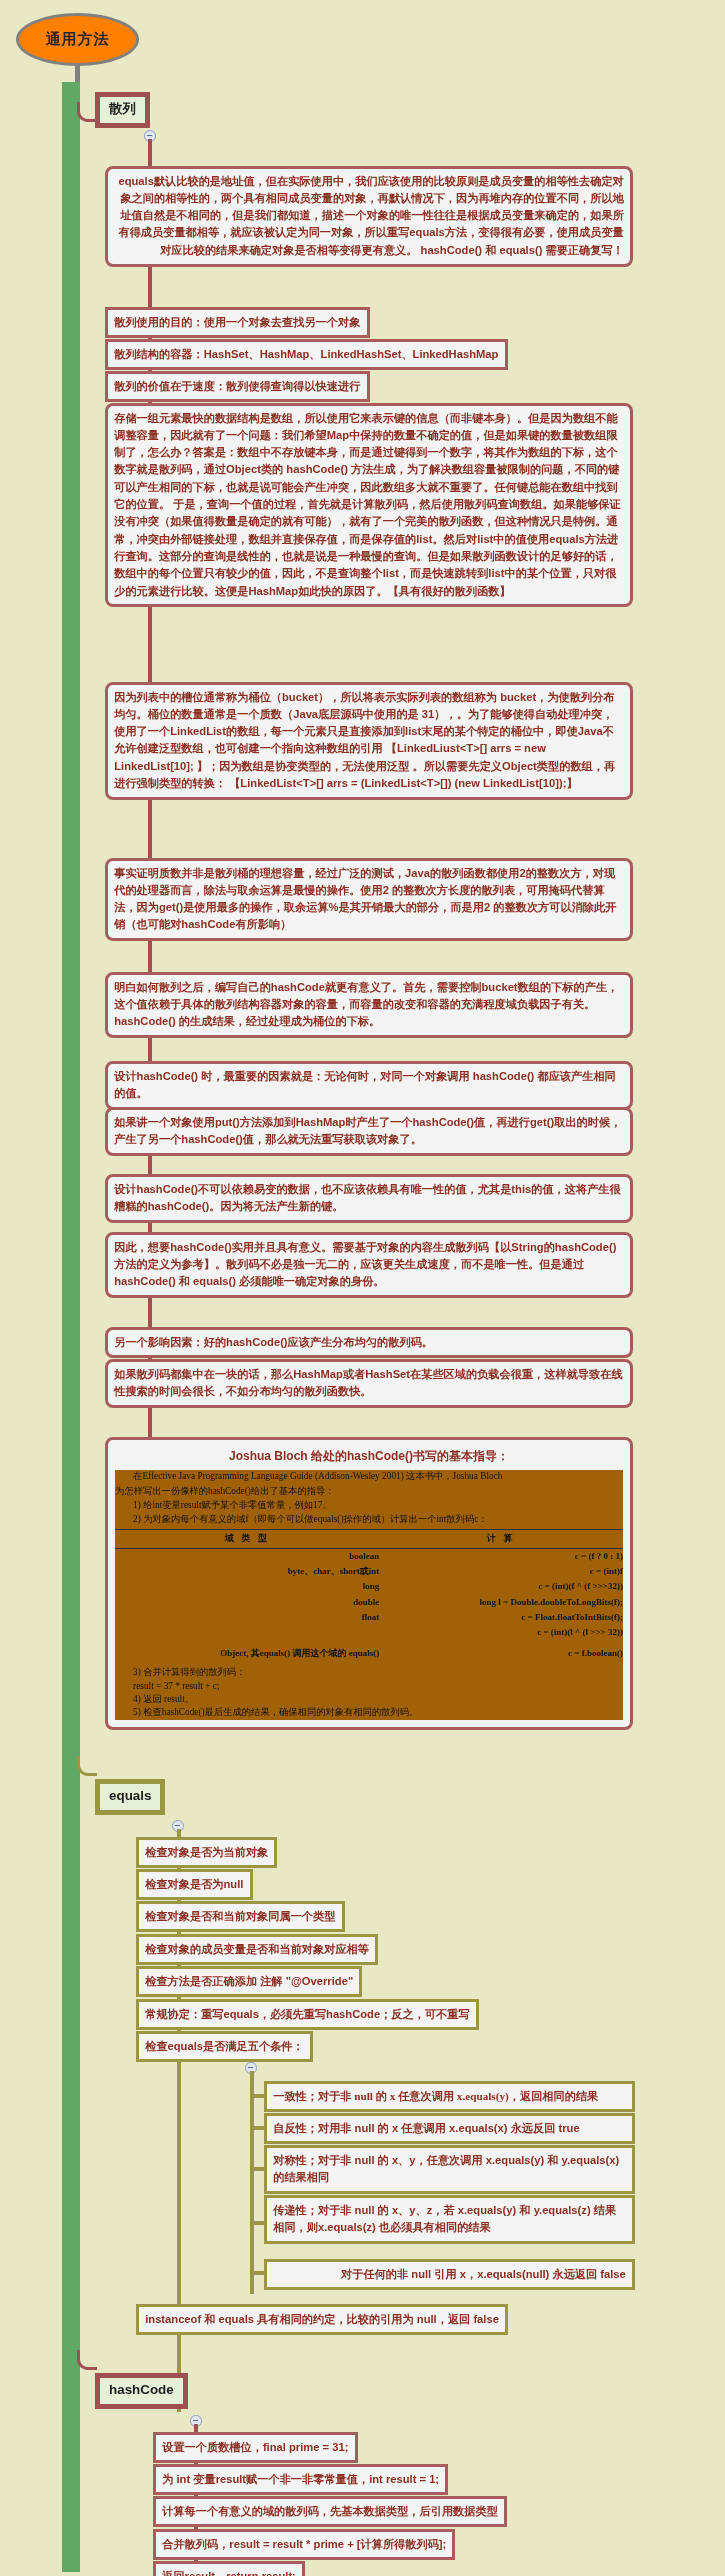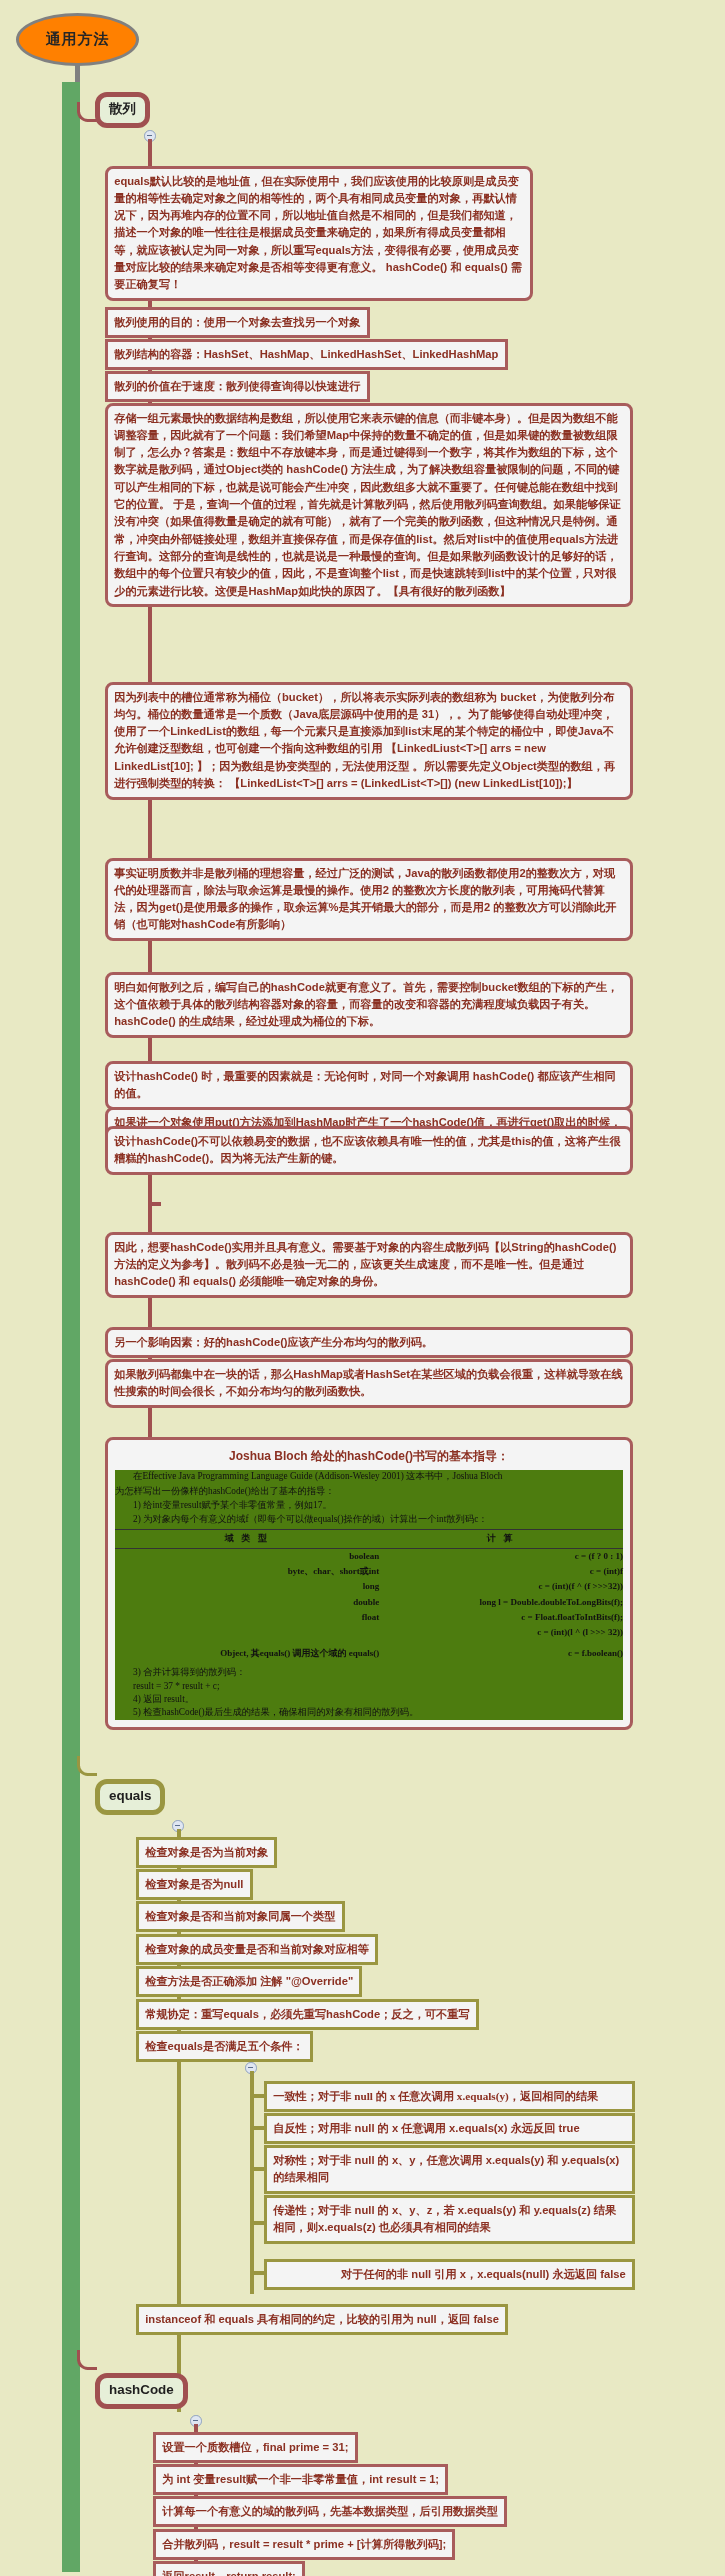--- a/index.html
+++ b/index.html
@@ -59,21 +59,20 @@
   }
 
   
   .branch-title {
     position: absolute;
     background: #e6efd8;
     font-size: 13.4px; font-weight: bold;
     color: #1f1f1f;
     padding: 5.3px 9px 6.2px 9px;
     line-height: 1.1;
-    border-radius: 12px;
   }
   .branch-title.red   { border: 5.3px solid #a05050; }
   .branch-title.olive { border: 5.3px solid #9a9641; }
 
   
   .bubble {
     position: absolute;
     width: 11.6px; height: 11.6px;
     border-radius: 50%;
     background: #dfe6f2;
@@ -126,21 +125,21 @@
     padding: 5.3px 7.1px 7.1px 7.1px;
   }
   .book-title {
     text-align: center;
     color: #8b3022;
     font-size: 12px;
     font-weight: bold;
     padding: 2.7px 0 5.3px 0;
   }
   .book-body {
-    background: #4d7c0f;
+    background: #a16207;
     color: #111;
     font-family: "Liberation Serif", "DejaVu Serif", serif;
     font-size: 9.3px;
     line-height: 13.4px;
   }
   .book-body p { margin: 0 0 0.9px 0; }
   .book-body .ind { text-indent: 18px; }
   .code-table {
     width: 100%;
     border-collapse: collapse;
@@ -182,21 +181,21 @@
 <div class="green-spine s3"></div>
 
 <div class="branch-elbow" style="left:77px; top:102px;"></div>
 <div class="branch-title red" style="left:95px; top:92px;">
   <span>散列</span>
 </div>
 <div class="bubble" style="left:144px; top:130px;"></div>
 <div class="rail" style="left:148px; top:139px; height:1588px;"></div>
 
 <div class="tick" style="left:148px; top:210px; width:12.5px;"></div>
-<div class="leaf red rounded" style="left:105px; top:166px; width:428px;">equals默认比较的是地址值，但在实际使用中，我们应该使用的比较原则是成员变量的相等性去确定对象之间的相等性的，两个具有相同成员变量的对象，再默认情况下，因为再堆内存的位置不同，所以地址值自然是不相同的，但是我们都知道，描述一个对象的唯一性往往是根据成员变量来确定的，如果所有得成员变量都相等，就应该被认定为同一对象，所以重写equals方法，变得很有必要，使用成员变量对应比较的结果来确定对象是否相等变得更有意义。 hashCode() 和 equals() 需要正确复写！</div>
+<div class="leaf red rounded" style="left:105px; top:166px; width:528px;text-align:right;">equals默认比较的是地址值，但在实际使用中，我们应该使用的比较原则是成员变量的相等性去确定对象之间的相等性的，两个具有相同成员变量的对象，再默认情况下，因为再堆内存的位置不同，所以地址值自然是不相同的，但是我们都知道，描述一个对象的唯一性往往是根据成员变量来确定的，如果所有得成员变量都相等，就应该被认定为同一对象，所以重写equals方法，变得很有必要，使用成员变量对应比较的结果来确定对象是否相等变得更有意义。 hashCode() 和 equals() 需要正确复写！</div>
 
 <div class="tick" style="left:148px; top:319px; width:12.5px;"></div>
 <div class="leaf red" style="left:105px; top:307px;">散列使用的目的：使用一个对象去查找另一个对象</div>
 
 <div class="tick" style="left:148px; top:351px; width:12.5px;"></div>
 <div class="leaf red" style="left:105px; top:339px;">散列结构的容器：HashSet、HashMap、LinkedHashSet、LinkedHashMap</div>
 
 <div class="tick" style="left:148px; top:383px; width:12.5px;"></div>
 <div class="leaf red" style="left:105px; top:371px;">散列的价值在于速度：散列使得查询得以快速进行</div>
 
@@ -212,21 +211,21 @@
 <div class="tick" style="left:148px; top:1012px; width:12.5px;"></div>
 <div class="leaf red rounded" style="left:105px; top:972px; width:528px;">明白如何散列之后，编写自己的hashCode就更有意义了。首先，需要控制bucket数组的下标的产生，这个值依赖于具体的散列结构容器对象的容量，而容量的改变和容器的充满程度域负载因子有关。hashCode() 的生成结果，经过处理成为桶位的下标。</div>
 
 <div class="tick" style="left:148px; top:1084px; width:12.5px;"></div>
 <div class="leaf red rounded" style="left:105px; top:1061px; width:528px;">设计hashCode() 时，最重要的因素就是：无论何时，对同一个对象调用 hashCode() 都应该产生相同的值。</div>
 
 <div class="tick" style="left:148px; top:1140px; width:12.5px;"></div>
 <div class="leaf red rounded" style="left:105px; top:1107px; width:528px;">如果讲一个对象使用put()方法添加到HashMap时产生了一个hashCode()值，再进行get()取出的时候，产生了另一个hashCode()值，那么就无法重写获取该对象了。</div>
 
 <div class="tick" style="left:148px; top:1202px; width:12.5px;"></div>
-<div class="leaf red rounded" style="left:105px; top:1126px; width:528px;">设计hashCode()不可以依赖易变的数据，也不应该依赖具有唯一性的值，尤其是this的值，这将产生很糟糕的hashCode()。因为将无法产生新的键。</div>
+<div class="leaf red rounded" style="left:105px; top:1174px; width:528px;">设计hashCode()不可以依赖易变的数据，也不应该依赖具有唯一性的值，尤其是this的值，这将产生很糟糕的hashCode()。因为将无法产生新的键。</div>
 
 <div class="tick" style="left:148px; top:1281px; width:12.5px;"></div>
 <div class="leaf red rounded" style="left:105px; top:1232px; width:528px;">因此，想要hashCode()实用并且具有意义。需要基于对象的内容生成散列码【以String的hashCode()方法的定义为参考】。散列码不必是独一无二的，应该更关生成速度，而不是唯一性。但是通过hashCode() 和 equals() 必须能唯一确定对象的身份。</div>
 
 <div class="tick" style="left:148px; top:1339px; width:12.5px;"></div>
 <div class="leaf red rounded" style="left:105px; top:1327px; width:528px;">另一个影响因素：好的hashCode()应该产生分布均匀的散列码。</div>
 
 <div class="tick" style="left:148px; top:1398px; width:12.5px;"></div>
 <div class="leaf red rounded" style="left:105px; top:1359px; width:528px;">如果散列码都集中在一块的话，那么HashMap或者HashSet在某些区域的负载会很重，这样就导致在线性搜索的时间会很长，不如分布均匀的散列函数快。</div>
 

